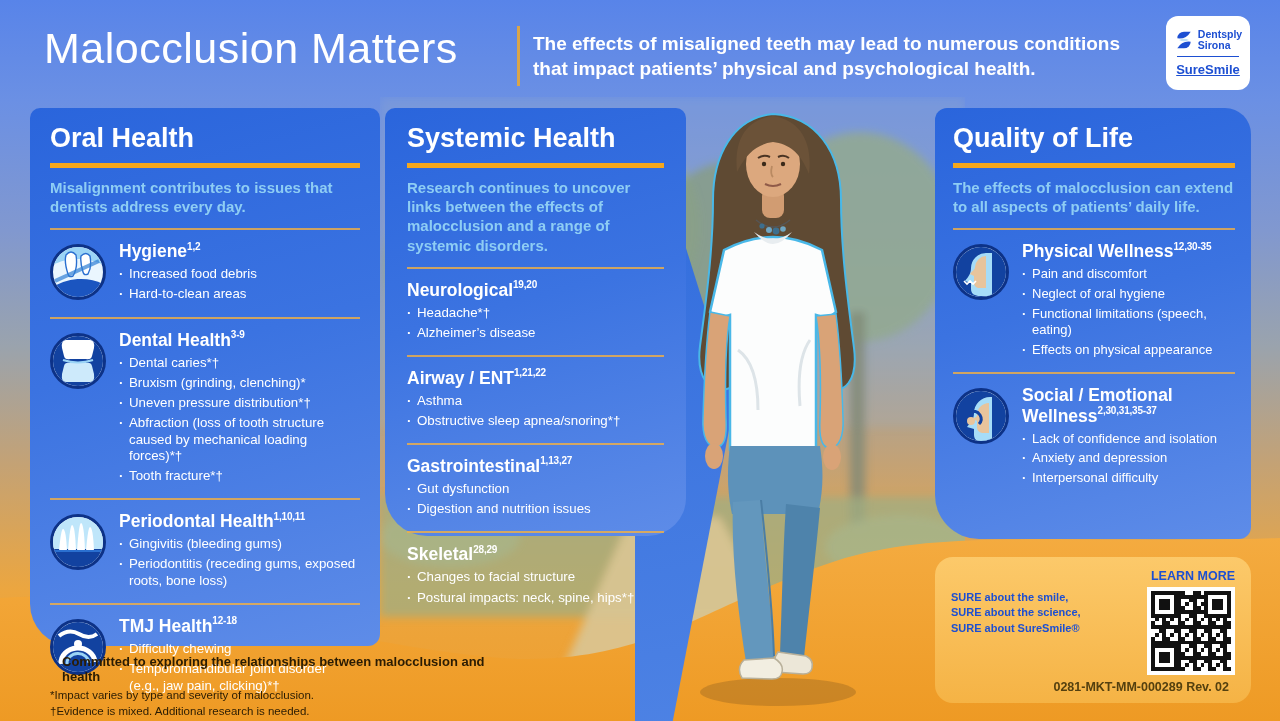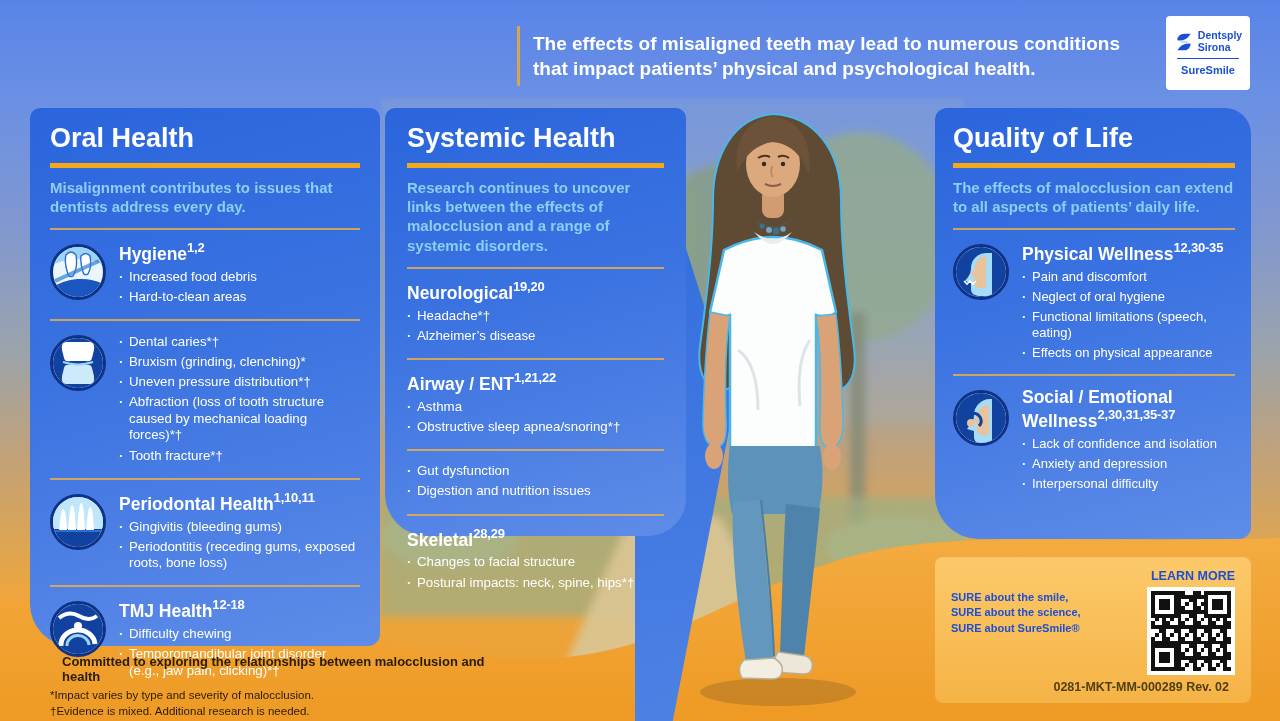--- a/index.html
+++ b/index.html
@@ -6,26 +6,26 @@
   .canvas{position:relative;width:1280px;height:721px;overflow:hidden;
     font-family:"Liberation Sans",sans-serif;
     background:linear-gradient(180deg,#5884e9 0%,#6b90e4 14%,#8198cf 32%,#9aa3ad 48%,#c3a276 64%,#eca63f 82%,#ef9e2c 100%);}
   svg{display:block}
   
   .page-title{position:absolute;left:44px;top:24px;margin:0;font-size:43px;font-weight:400;
     color:#fff;letter-spacing:.5px;}
   .v-divider{position:absolute;left:517px;top:26px;width:3px;height:60px;background:#d9a54a;}
   .header-sub{position:absolute;left:533px;top:31px;width:610px;margin:0;font-size:19px;line-height:1.32;
     font-weight:700;color:#fff;}
-  .logo-card{position:absolute;left:1166px;top:16px;width:84px;height:74px;background:#fff;border-radius:4px;
+  .logo-card{position:absolute;left:1166px;top:16px;width:84px;height:74px;background:#fff;border-radius:12px;
     display:flex;flex-direction:column;align-items:center;justify-content:center;gap:3px;padding:4px 15px;box-sizing:border-box;}
   .logo-top{display:flex;align-items:center;gap:4px;}
   .logo-brand{font-size:10.5px;line-height:1.05;font-weight:700;color:var(--cta_blue,#1d4fd2);}
   .logo-rule{width:62px;height:1px;background:var(--cta_blue,#1d4fd2);margin:2px 0;}
-  .logo-product{font-size:11px;font-weight:700;color:var(--cta_blue,#1d4fd2);}
+  .logo-product{font-size:13px;font-weight:700;color:var(--cta_blue,#1d4fd2);text-decoration:underline;}
   
   .park{position:absolute;left:380px;top:97px;}
   .ground{position:absolute;left:0;top:0;}
   .band{position:absolute;left:600px;top:108px;width:140px;height:613px;
     background:linear-gradient(170deg,#2e6adc,#4d82e4);
     clip-path:polygon(25% 0,30% 0,96% 48%,52% 100%,25% 100%);}
   .woman{position:absolute;left:658px;top:100px;}
   
   .panel{position:absolute;box-sizing:border-box;color:#fff;
     background:linear-gradient(165deg,#2a65dc 0%,#3b73e1 45%,#5e8ce8 100%);}
@@ -33,32 +33,32 @@
   .panel-systemic{left:385px;top:108px;width:301px;height:428px;border-radius:10px 10px 38px 42px;padding:15px 22px 0;}
   .panel-quality{left:935px;top:108px;width:316px;height:431px;border-radius:12px 26px 12px 44px;padding:15px 16px 0 18px;}
   .col-title{margin:0;font-size:27px;font-weight:700;color:#fff;}
   .accent-bar{height:5px;background:var(--accent_orange,#f6a71b);margin:9px 0 10px;}
   .col-sub{margin:0 0 12px;font-size:15px;font-weight:700;line-height:1.28;color:var(--subtitle_blue,#8ecdf4);}
   .sec{border-top:2px solid rgba(244,176,66,.8);padding:9px 0 10px;}
   .sec.with-icon{display:flex;gap:13px;}
   .icon-circle{flex:0 0 56px;width:56px;height:56px;border-radius:50%;background:#eaf6fe;
     border:3px solid #0d3287;overflow:hidden;margin-top:5px;box-sizing:border-box;}
   .sec h3{margin:2px 0 4px;font-size:17.5px;font-weight:700;color:#fff;}
-  .sec sup{font-size:13px;font-weight:700;letter-spacing:-.2px;position:relative;top:-1px;}
+  .sec sup{font-size:10px;font-weight:700;letter-spacing:-.2px;position:relative;top:-1px;}
   .sec ul{list-style:none;margin:0;padding:0;}
   .sec li{position:relative;padding-left:10px;margin:3.5px 0;font-size:13.3px;line-height:1.25;}
   .panel-quality .sec li{font-size:13px;}
   .sec li::before{content:"·";position:absolute;left:0;font-weight:700;}
   
   .footnotes{position:absolute;left:50px;top:654px;width:470px;color:var(--footnote_brown,#2a1c03);}
   .fn-bold{font-size:13px;font-weight:700;margin:0 12px 4px;}
   .fn-line{font-size:11.5px;line-height:1.38;margin:0;}
   .fn-line .b{font-weight:700;}
   
-  .cta-card{position:absolute;left:935px;top:557px;width:316px;height:146px;border-radius:8px;
+  .cta-card{position:absolute;left:935px;top:557px;width:316px;height:146px;border-radius:18px;
     background:linear-gradient(180deg,#fcc96a,#f5b345);}
   .learn-more{position:absolute;top:12px;right:16px;font-size:12.5px;font-weight:700;color:var(--cta_blue,#1d4fd2);}
   .qr-box{position:absolute;top:30px;right:16px;width:88px;height:88px;background:#fff;padding:4px;box-sizing:border-box;}
   .qr-box svg{width:100%;height:100%;}
   .sure-lines{position:absolute;left:16px;top:33px;font-size:11px;font-weight:700;line-height:1.4;color:var(--cta_blue,#1d4fd2);}
   .doc-number{position:absolute;right:22px;bottom:9px;font-size:12.5px;font-weight:700;color:#54400f;}
 </style>
 </head>
 <body>
 
@@ -89,20 +89,21 @@
   <svg class="ground" width="1280" height="721" viewBox="0 0 1280 721">
     <defs>
         <linearGradient id="gr" x1="0" y1="0" x2="0" y2="1">
       <stop offset="0" stop-color="#f4ab40"></stop>
           <stop offset="1" stop-color="#ee9a24"></stop>
         </linearGradient>
       </defs>
     <path d="M0,598 C180,585 340,645 500,658 C650,668 710,600 845,558 C950,528 1060,545 1280,538 L1280,721 L0,721 Z" fill="url(#gr)"></path>
   </svg>
 
+  <h1 class="page-title">Malocclusion Matters</h1>
   <div class="v-divider"></div>
   <p class="header-sub">The effects of misaligned teeth may lead to numerous conditions that impact patients’ physical and psychological health.</p>
   <div class="logo-card">
     <div class="logo-top">
       <svg width="20" height="20" viewBox="0 0 24 24">
         <path d="M4,10 A8,8 0 0 1 12,2 h8 A16,16 0 0 1 4,10 Z" fill="#1d4fd2"></path>
         <path d="M20,14 A8,8 0 0 1 12,22 H4 A16,16 0 0 1 20,14 Z" fill="#1d4fd2"></path>
         <path d="M6,12 A14,14 0 0 0 18,12 A14,14 0 0 0 6,12 Z" fill="#bfe0f7"></path>
       </svg>
       <div class="logo-brand">
@@ -143,20 +144,21 @@
     <div class="sec with-icon">
       <div class="icon-circle">
         <svg width="50" height="50" viewBox="0 0 50 50">
           <rect x="0" y="0" width="50" height="50" fill="#1242a0"></rect>
           <path d="M13,4 h24 q5,0 4,8 l-2,8 q-1,4 -6,3 l-16,0 q-5,1 -6,-3 l-2,-8 q-1,-8 4,-8 Z" fill="#fff"></path>
           <path d="M13,46 h24 q5,0 4,-8 l-2,-8 q-1,-4 -6,-3 l-16,0 q-5,-1 -6,3 l-2,8 q-1,8 4,8 Z" fill="#cdeafb"></path>
           <path d="M10,24 q15,5 30,0" stroke="#9bd4f6" stroke-width="2" fill="none"></path>
         </svg>
       </div>
       <div class="sec-body">
+        <h3><span>Dental Health</span><sup>3-9</sup></h3>
         <ul>
           <li>Dental caries*†</li>
           <li>Bruxism (grinding, clenching)*</li>
           <li>Uneven pressure distribution*†</li>
           <li>Abfraction (loss of tooth structure caused by mechanical loading forces)*†</li>
           <li>Tooth fracture*†</li>
         </ul>
       </div>
     </div>
 
@@ -217,20 +219,21 @@
     <div class="sec">
       <h3><span>Airway / ENT</span><sup>1,21,22</sup></h3>
       <ul>
         <li>Asthma</li>
         <li>Obstructive sleep apnea/snoring*†</li>
       </ul>
     </div>
 
 
     <div class="sec">
+      <h3><span>Gastrointestinal</span><sup>1,13,27</sup></h3>
       <ul>
         <li>Gut dysfunction</li>
         <li>Digestion and nutrition issues</li>
       </ul>
     </div>
 
     <div class="sec">
       <h3><span>Skeletal</span><sup>28,29</sup></h3>
       <ul>
         <li>Changes to facial structure</li>

